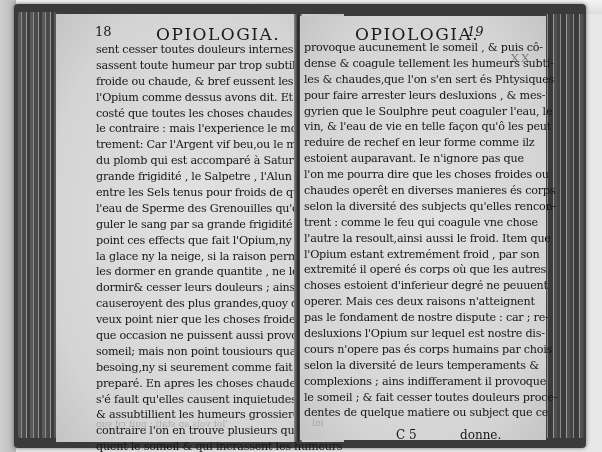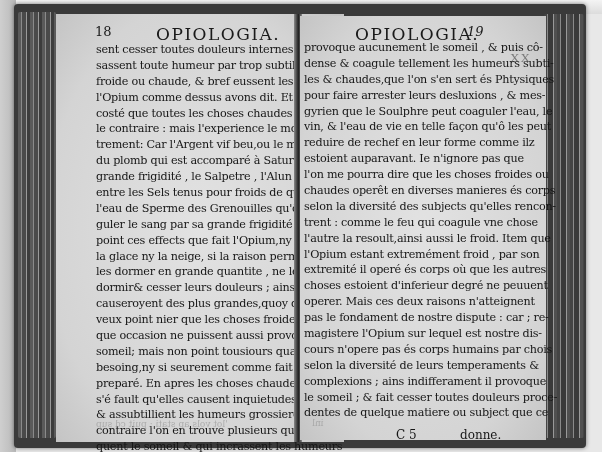--- a/index.html
+++ b/index.html
@@ -87,21 +87,21 @@
     <span class="line">l'on me pourra dire que les choses froides ou</span>
     <span class="line">chaudes operêt en diverses manieres és corps</span>
     <span class="line">selon la diversité des subjects qu'elles rencon-</span>
     <span class="line">trent : comme le feu qui coagule vne chose</span>
     <span class="line">l'autre la resoult,ainsi aussi le froid. Item que</span>
     <span class="line">l'Opium estant extremément froid , par son</span>
     <span class="line">extremité il operé és corps où que les autres</span>
     <span class="line">choses estoient d'inferieur degré ne peuuent</span>
     <span class="line">operer. Mais ces deux raisons n'atteignent</span>
     <span class="line">pas le fondament de nostre dispute : car ; re-</span>
-    <span class="line">magistere l'Opium sur lequel est nostre dis-</span>
+    <span class="line">desluxions l'Opium sur lequel est nostre dis-</span>
     <span class="line">cours n'opere pas és corps humains par chois</span>
     <span class="line">selon la diversité de leurs temperaments &amp;</span>
     <span class="line">complexions ; ains indifferament il provoque</span>
     <span class="line">le someil ; &amp; fait cesser toutes douleurs proce-</span>
     <span class="line">dentes de quelque matiere ou subject que ce</span>
 
   </div>
   <div class="sig" style="left:96px;top:412px;">C 5</div>
   <div class="sig" style="left:160px;top:412px;">donne.</div>
   <div class="ghost" style="left:12px;top:402px;">inl</div>

